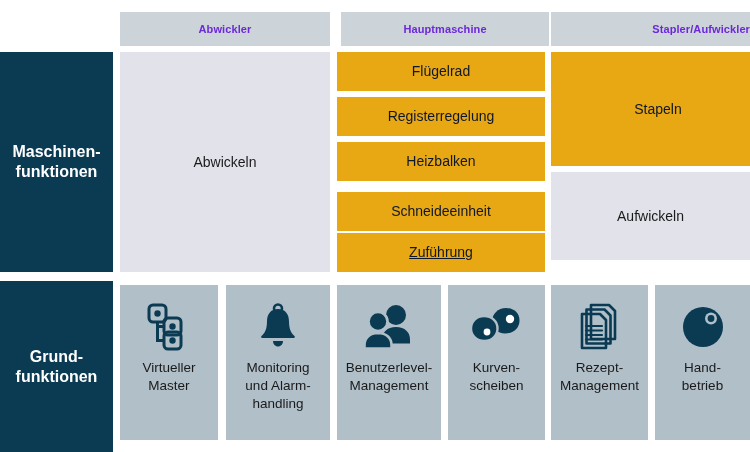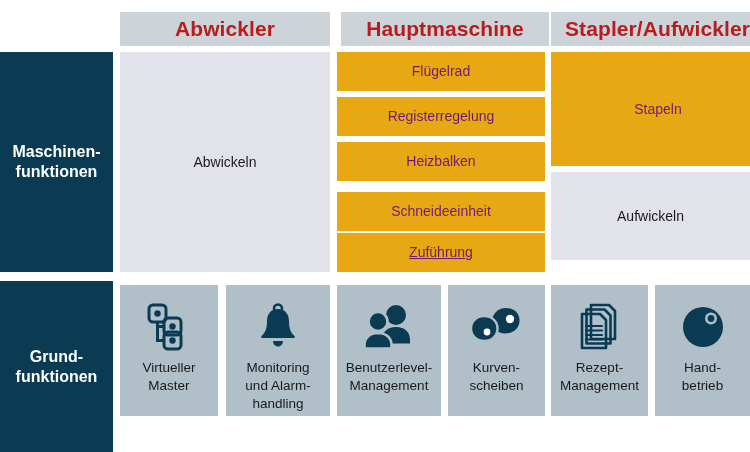--- a/index.html
+++ b/index.html
@@ -14,23 +14,23 @@
     width: 750px;
     height: 452px;
     background: #ffffff;
   }
   
   .col-header {
     position: absolute;
     top: 12px;
     height: 34px;
     background: #ccd4da;
-    color: #b91c1c;
+    color: #6d28d9;
     font-weight: bold;
-    font-size: 21px;
+    font-size: 11px;
     display: flex;
     align-items: center;
     justify-content: center;
     letter-spacing: .1px;
   }
   #hdr-abwickler   { left: 120px; width: 210px; }
   #hdr-haupt       { left: 341px; width: 208px; }
   #hdr-stapler     { left: 551px; width: 199px; justify-content: flex-end; }
 
   
@@ -62,21 +62,21 @@
     text-align: center;
     font-size: 14px;
     line-height: 1.2;
   }
   .cell-grey {
     background: #e2e3ea;
     color: #1a1a1a;
   }
   .cell-yellow {
     background: #e8a813;
-    color: #701a75;
+    color: #0f172a;
   }
 
   
   #cell-abwickeln { left:120px; top:52px; width:210px; height:220px; }
 
   
   .haupt-cell { left: 337px; width: 208px; height: 39px; }
   #hm-0 { top: 52px;  }
   #hm-1 { top: 97px;  }
   #hm-2 { top: 142px; }
@@ -84,21 +84,21 @@
   #hm-4 { top: 233px; text-decoration: underline; }
 
   
   #cell-stapeln   { left:551px; top:52px;  width:214px; height:114px; }
   #cell-aufwickeln{ left:551px; top:172px; width:199px; height:88px; }
 
   
   .func-tile {
     position: absolute;
     top: 285px;
-    height: 131px;
+    height: 155px;
     background: #b0bfc8;
     display: flex;
     flex-direction: column;
     align-items: center;
     justify-content: flex-start;
     padding-top: 14px;
     color: #1a1a1a;
   }
   .func-icon {
     height: 56px;

